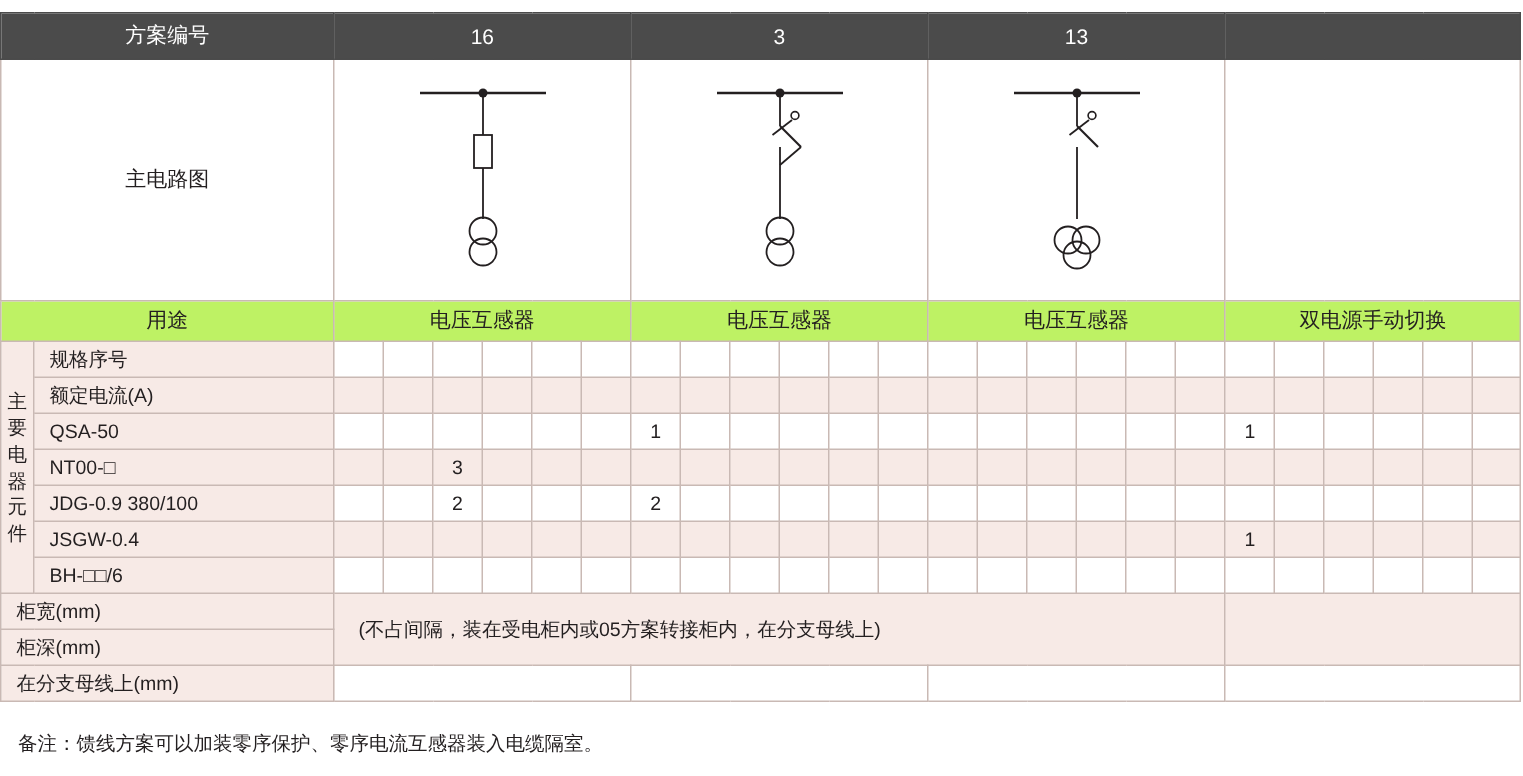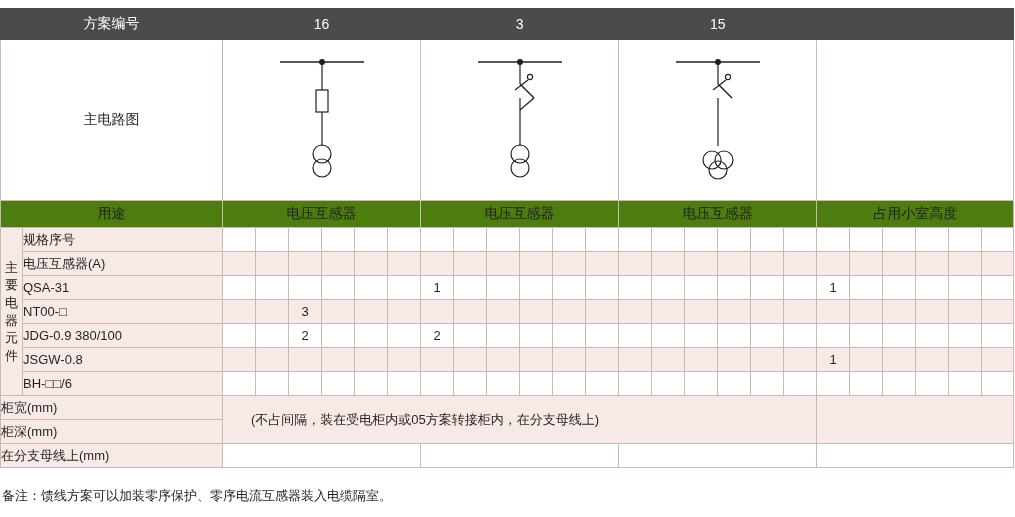--- a/index.html
+++ b/index.html
@@ -12,33 +12,33 @@
     overflow:hidden;
   }
   .sheet{position:relative;width:1015px;height:517px;}
   table{border-collapse:collapse;table-layout:fixed;}
   .main-table{position:absolute;left:0;top:8px;width:1014px;}
   td{border:1px solid #c9b9b4;padding:0;vertical-align:middle;text-align:center;}
   .hdr{background:#4b4b4b;color:#ffffff;height:30px;font-size:14px;border:1px solid #4b4b4b;}
   .hdr-blank{background:#4b4b4b;border:1px solid #4b4b4b;}
   .diagram-row td{height:160px;background:#ffffff;}
   .diag-label{font-size:14px;}
-  .usage td{height:26px;font-size:14px;background:#4d7c0f;}
-  .rowlabel{text-align:left;font-size:13px;background:#f7eae6;height:23px;}
+  .usage td{height:26px;font-size:14px;background:#bef264;}
+  .rowlabel{text-align:left;padding-left:10px;font-size:13px;background:#f7eae6;height:23px;}
   .cell{height:23px;}
   .cell.alt{background:#f7eae6;}
   .vert{
     width:22px;background:#f7eae6;font-size:13px;line-height:1.35;
     text-align:center;
   }
   .vert span{display:block;}
   .note{
-    position:absolute;left:2px;top:487px;font-size:13px;color:#231f20;
+    position:absolute;left:12px;top:487px;font-size:13px;color:#231f20;
   }
-  .span-note{text-align:left;padding-left:28px;font-size:13px;background:#f7eae6;}
+  .span-note{text-align:left;padding-left:16px;font-size:13px;background:#f7eae6;}
   svg{display:block;margin:0 auto;}
 </style>
 </head>
 <body>
 
 <div class="sheet">
 
   <table class="main-table">
     <colgroup>
       <col style="width:22px">
@@ -67,21 +67,21 @@
         <col style="width:33px">
         <col style="width:33px">
         <col style="width:32px">
     </colgroup>
 
     <tbody>
         <tr>
       <td class="hdr" colspan="2">方案编号</td>
       <td class="hdr" colspan="6">16</td>
       <td class="hdr" colspan="6">3</td>
-      <td class="hdr" colspan="6">15</td>
+      <td class="hdr" colspan="6">13</td>
       <td class="hdr-blank" colspan="6"></td>
     </tr>
 
     <tr class="diagram-row">
       <td colspan="2" class="diag-label">主电路图</td>
       <td colspan="6">
         <svg width="120" height="140" viewBox="0 0 120 140">
           <line x1="18" y1="12" x2="102" y2="12" stroke="#231f20" stroke-width="1.6"></line>
           <circle cx="60" cy="12" r="3" fill="#231f20"></circle>
           <line x1="60" y1="12" x2="60" y2="40" stroke="#231f20" stroke-width="1.2"></line>
@@ -120,21 +120,21 @@
         </svg>
       </td>
       <td colspan="6"></td>
     </tr>
 
     <tr class="usage">
       <td colspan="2">用途</td>
       <td colspan="6">电压互感器</td>
       <td colspan="6">电压互感器</td>
       <td colspan="6">电压互感器</td>
-      <td colspan="6">占用小室高度</td>
+      <td colspan="6">双电源手动切换</td>
     </tr>
 
     <tr>
       <td class="vert" rowspan="7">
         <span>主</span>
             <span>要</span>
             <span>电</span>
             <span>器</span>
             <span>元</span>
             <span>件</span>
@@ -160,49 +160,49 @@
       <td class="cell"></td>
       <td class="cell"></td>
       <td class="cell"></td>
       <td class="cell"></td>
       <td class="cell"></td>
       <td class="cell"></td>
       <td class="cell"></td>
     </tr>
 
     <tr>
-      <td class="rowlabel">电压互感器(A)</td>
-      <td class="cell alt"></td>
-      <td class="cell alt"></td>
-      <td class="cell alt"></td>
-      <td class="cell alt"></td>
-      <td class="cell alt"></td>
-      <td class="cell alt"></td>
-      <td class="cell alt"></td>
-      <td class="cell alt"></td>
-      <td class="cell alt"></td>
-      <td class="cell alt"></td>
-      <td class="cell alt"></td>
-      <td class="cell alt"></td>
-      <td class="cell alt"></td>
-      <td class="cell alt"></td>
-      <td class="cell alt"></td>
-      <td class="cell alt"></td>
-      <td class="cell alt"></td>
-      <td class="cell alt"></td>
-      <td class="cell alt"></td>
-      <td class="cell alt"></td>
-      <td class="cell alt"></td>
-      <td class="cell alt"></td>
-      <td class="cell alt"></td>
-      <td class="cell alt"></td>
-    </tr>
-
-    <tr>
-      <td class="rowlabel">QSA-31</td>
+      <td class="rowlabel">额定电流(A)</td>
+      <td class="cell alt"></td>
+      <td class="cell alt"></td>
+      <td class="cell alt"></td>
+      <td class="cell alt"></td>
+      <td class="cell alt"></td>
+      <td class="cell alt"></td>
+      <td class="cell alt"></td>
+      <td class="cell alt"></td>
+      <td class="cell alt"></td>
+      <td class="cell alt"></td>
+      <td class="cell alt"></td>
+      <td class="cell alt"></td>
+      <td class="cell alt"></td>
+      <td class="cell alt"></td>
+      <td class="cell alt"></td>
+      <td class="cell alt"></td>
+      <td class="cell alt"></td>
+      <td class="cell alt"></td>
+      <td class="cell alt"></td>
+      <td class="cell alt"></td>
+      <td class="cell alt"></td>
+      <td class="cell alt"></td>
+      <td class="cell alt"></td>
+      <td class="cell alt"></td>
+    </tr>
+
+    <tr>
+      <td class="rowlabel">QSA-50</td>
       <td class="cell"></td>
       <td class="cell"></td>
       <td class="cell"></td>
       <td class="cell"></td>
       <td class="cell"></td>
       <td class="cell"></td>
       <td class="cell">1</td>
       <td class="cell"></td>
       <td class="cell"></td>
       <td class="cell"></td>
@@ -272,21 +272,21 @@
       <td class="cell"></td>
       <td class="cell"></td>
       <td class="cell"></td>
       <td class="cell"></td>
       <td class="cell"></td>
       <td class="cell"></td>
       <td class="cell"></td>
     </tr>
 
     <tr>
-      <td class="rowlabel">JSGW-0.8</td>
+      <td class="rowlabel">JSGW-0.4</td>
       <td class="cell alt"></td>
       <td class="cell alt"></td>
       <td class="cell alt"></td>
       <td class="cell alt"></td>
       <td class="cell alt"></td>
       <td class="cell alt"></td>
       <td class="cell alt"></td>
       <td class="cell alt"></td>
       <td class="cell alt"></td>
       <td class="cell alt"></td>

